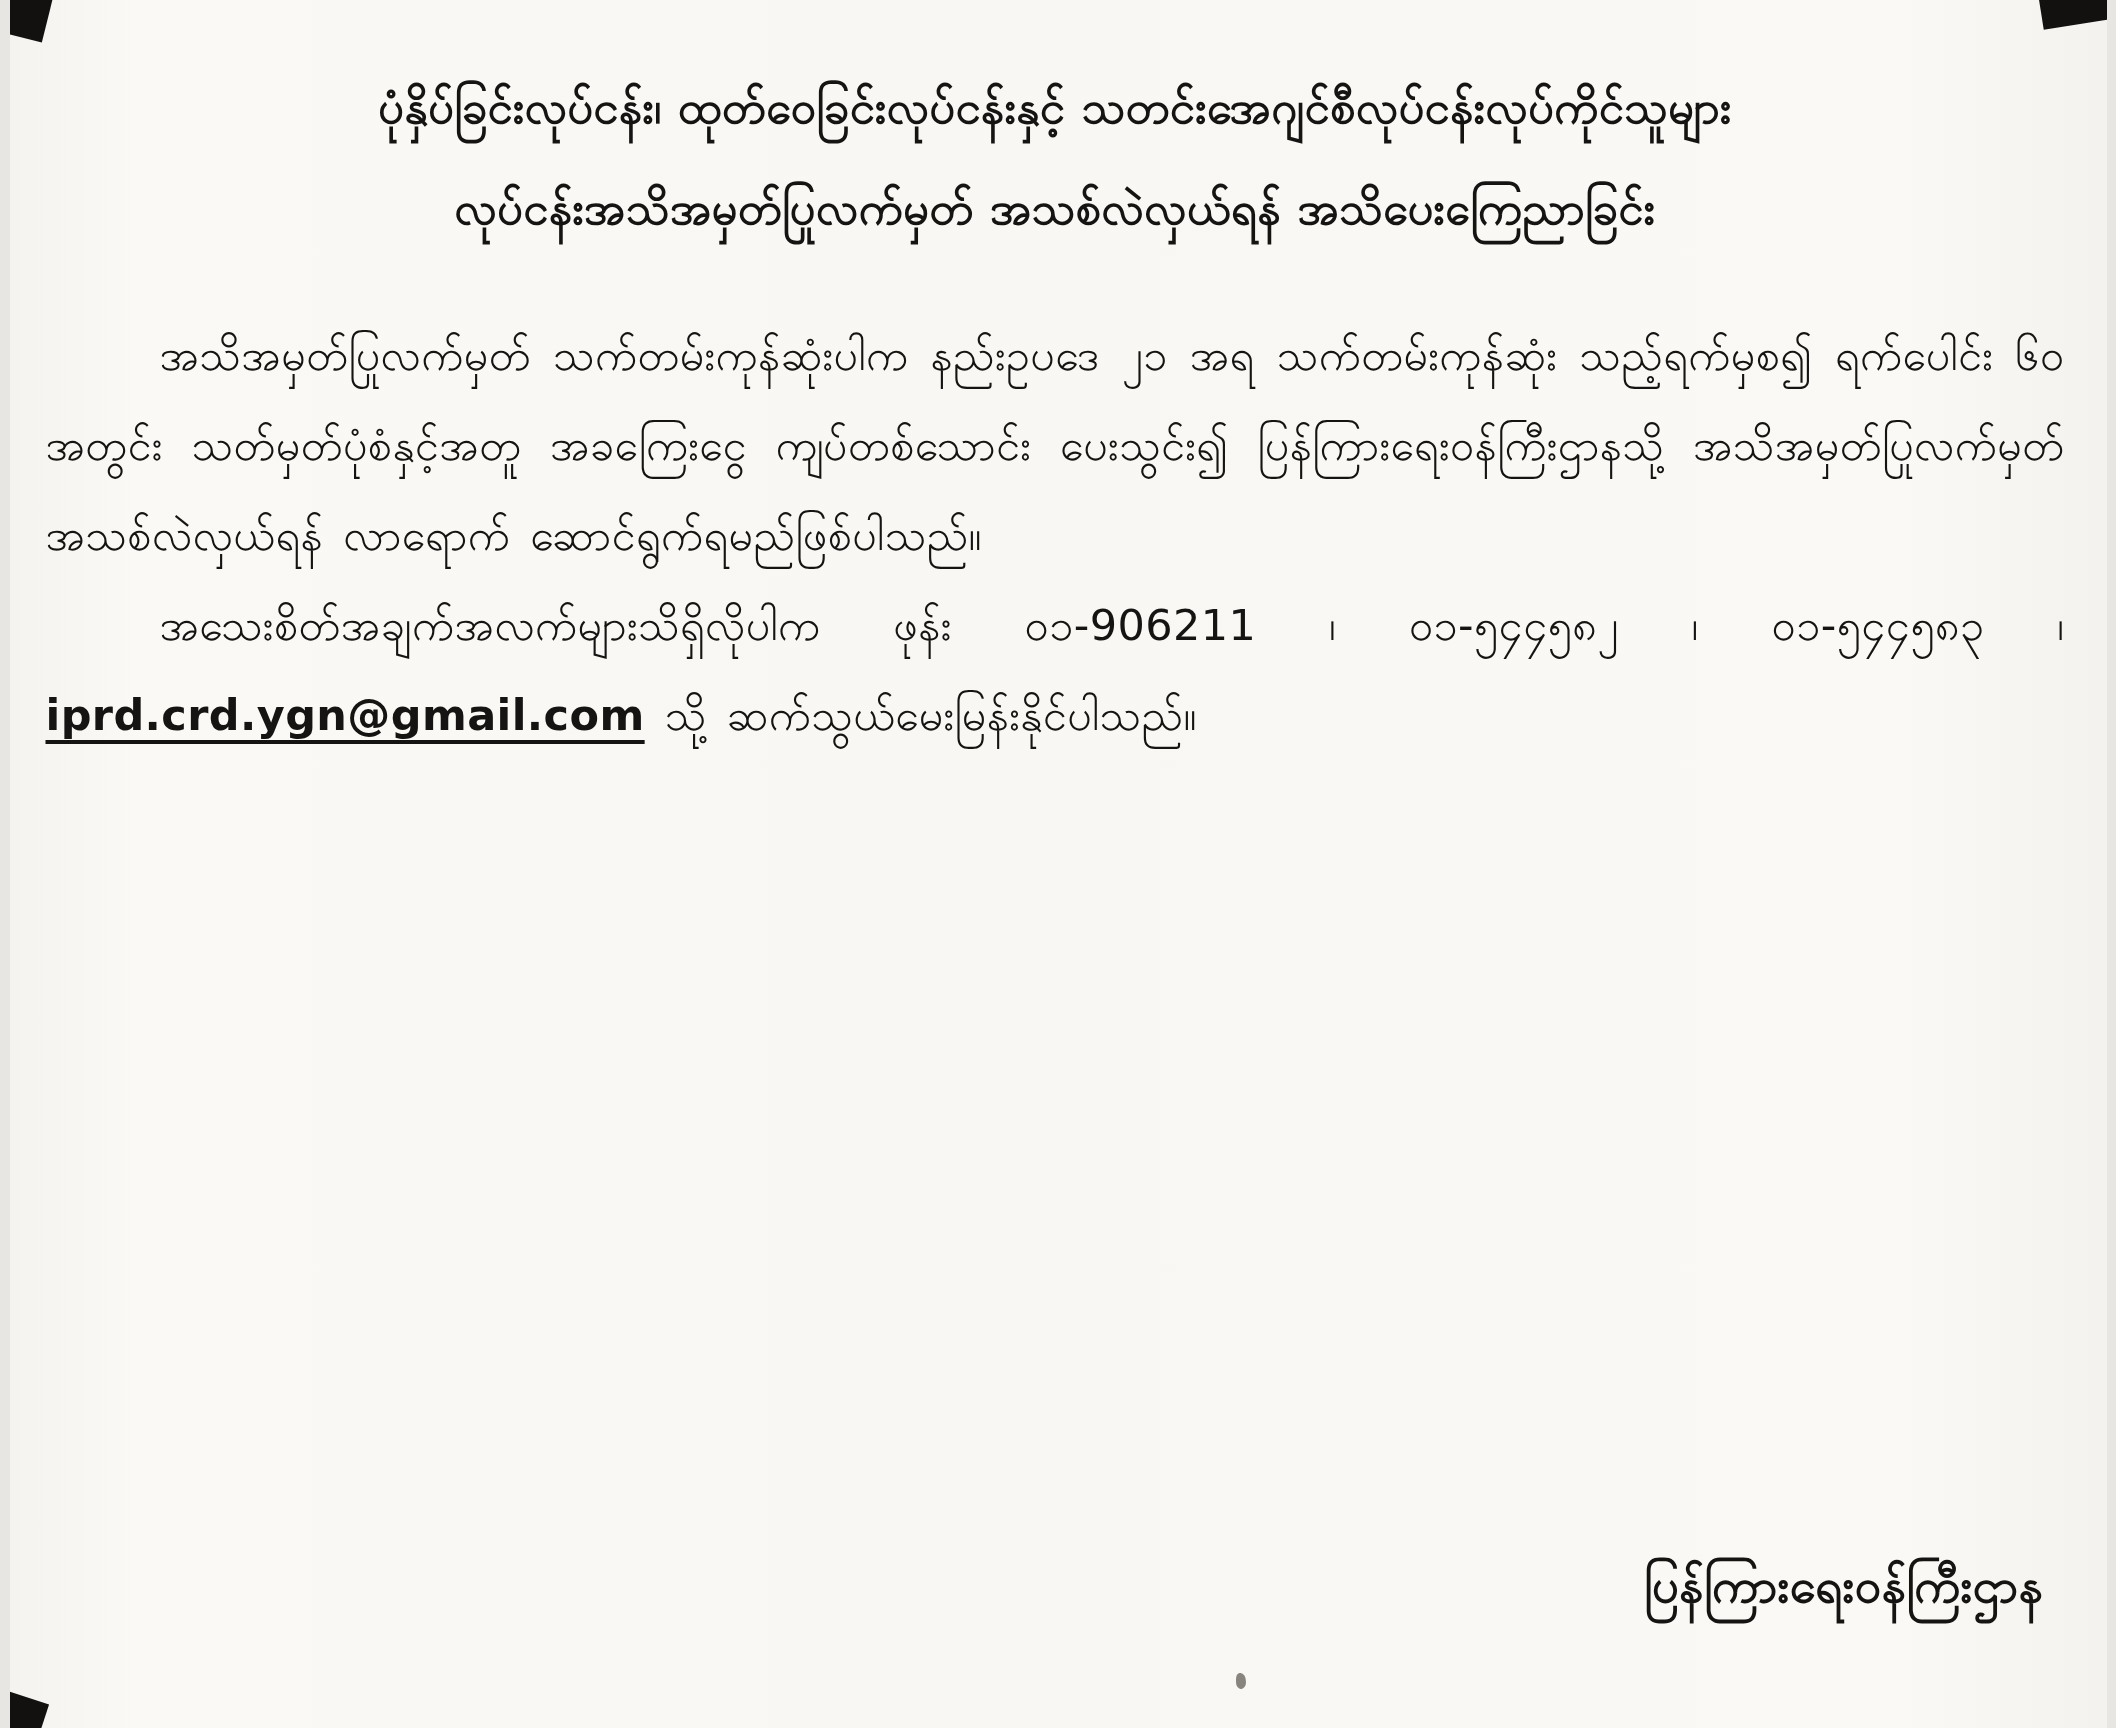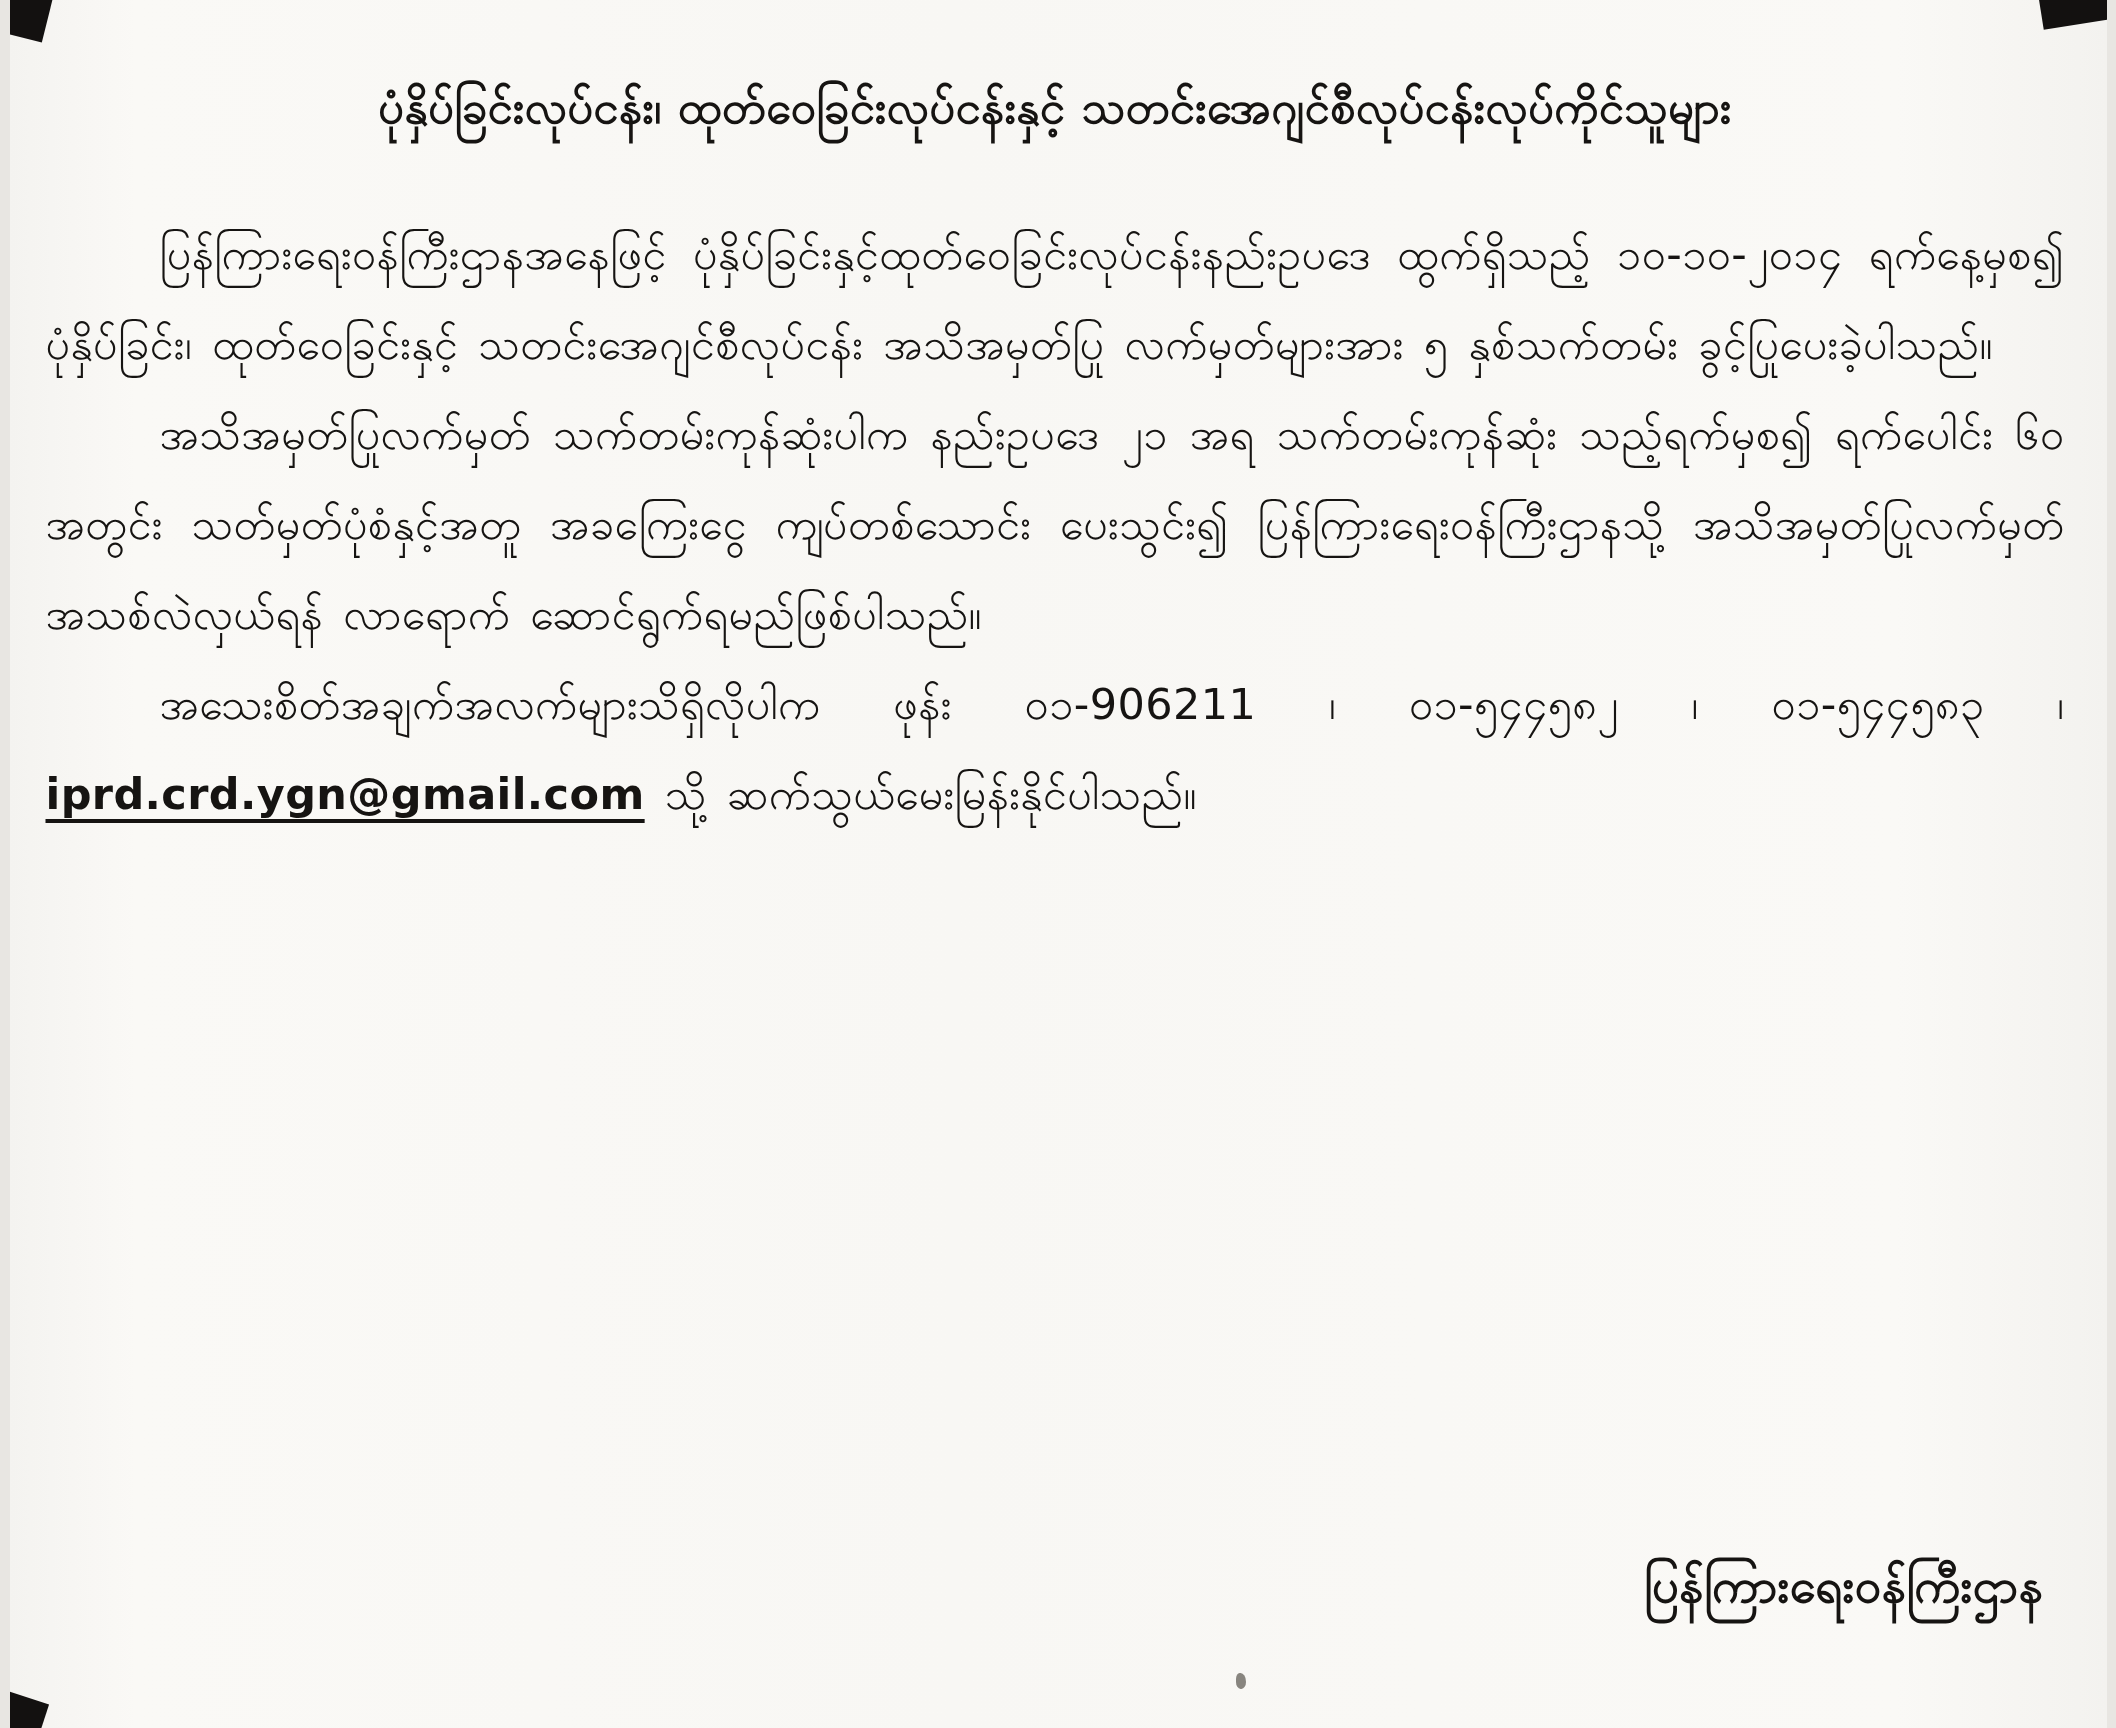--- a/index.html
+++ b/index.html
@@ -89,23 +89,23 @@
 
   <div class="artifact artifact-tl"></div>
   <div class="artifact artifact-tr"></div>
   <div class="artifact artifact-bl"></div>
   <div class="artifact-b-smudge artifact"></div>
 
   <div class="content">
 
     <h1 class="doc-title">
       <span class="title-line">ပုံနှိပ်ခြင်းလုပ်ငန်း၊ ထုတ်ဝေခြင်းလုပ်ငန်းနှင့် သတင်းအေဂျင်စီလုပ်ငန်းလုပ်ကိုင်သူများ</span>
+      <span class="title-line">လုပ်ငန်းအသိအမှတ်ပြုလက်မှတ် အသစ်လဲလှယ်ရန် အသိပေးကြေညာခြင်း</span>
     </h1>
 
-    <p class="para">ပြန်ကြားရေးဝန်ကြီးဌာနအနေဖြင့် ပုံနှိပ်ခြင်းနှင့်ထုတ်ဝေခြင်းလုပ်ငန်းနည်းဥပဒေ ထွက်ရှိသည့် ၁၀-၁၀-၂၀၁၄ ရက်နေ့မှစ၍ ပုံနှိပ်ခြင်း၊ ထုတ်ဝေခြင်းနှင့် သတင်းအေဂျင်စီလုပ်ငန်း အသိအမှတ်ပြု လက်မှတ်များအား ၅ နှစ်သက်တမ်း ခွင့်ပြုပေးခဲ့ပါသည်။</p>
 
     <p class="para">အသိအမှတ်ပြုလက်မှတ် သက်တမ်းကုန်ဆုံးပါက နည်းဥပဒေ ၂၁ အရ သက်တမ်းကုန်ဆုံး သည့်ရက်မှစ၍ ရက်ပေါင်း ၆၀ အတွင်း သတ်မှတ်ပုံစံနှင့်အတူ အခကြေးငွေ ကျပ်တစ်သောင်း ပေးသွင်း၍ ပြန်ကြားရေးဝန်ကြီးဌာနသို့ အသိအမှတ်ပြုလက်မှတ် အသစ်လဲလှယ်ရန် လာရောက် ဆောင်ရွက်ရမည်ဖြစ်ပါသည်။</p>
 
 
     <p class="para">
       <span>အသေးစိတ်အချက်အလက်များသိရှိလိုပါက ဖုန်း ၀၁-906211 ၊ ၀၁-၅၄၄၅၈၂ ၊ ၀၁-၅၄၄၅၈၃ ၊ </span><a class="email-link">iprd.crd.ygn@gmail.com</a><span> သို့ ဆက်သွယ်မေးမြန်းနိုင်ပါသည်။</span>
     </p>
 
   </div>
 

